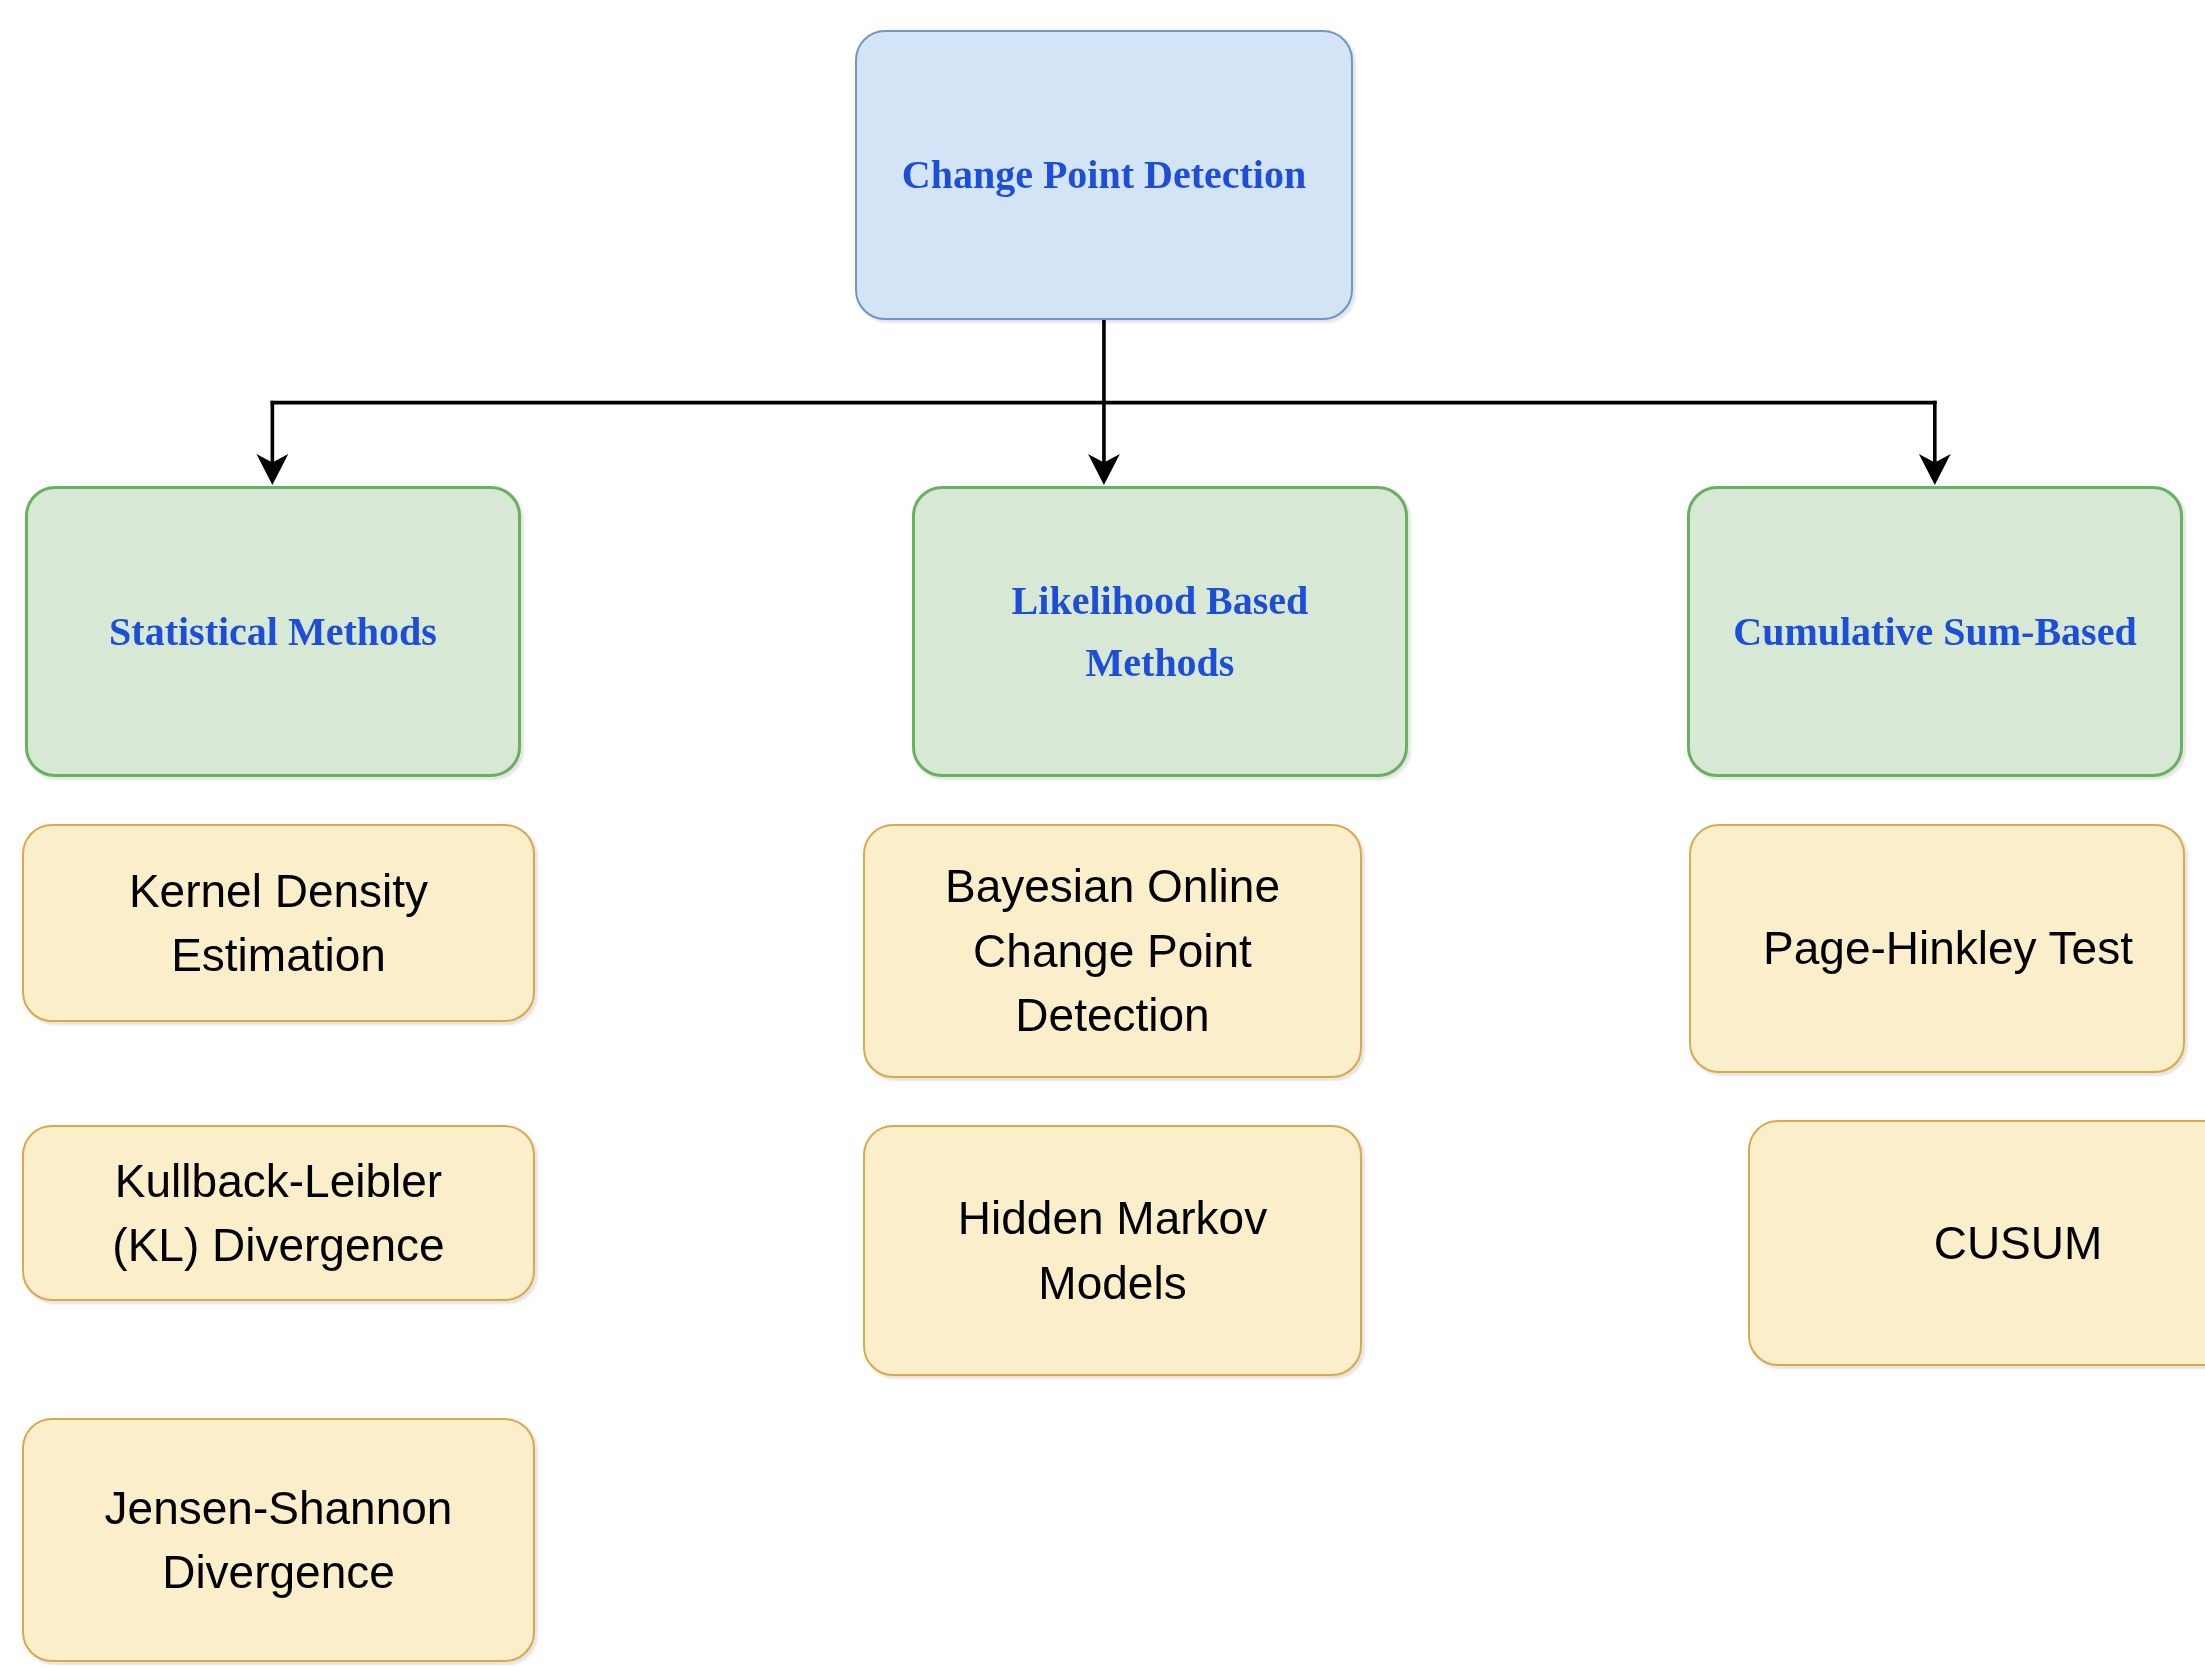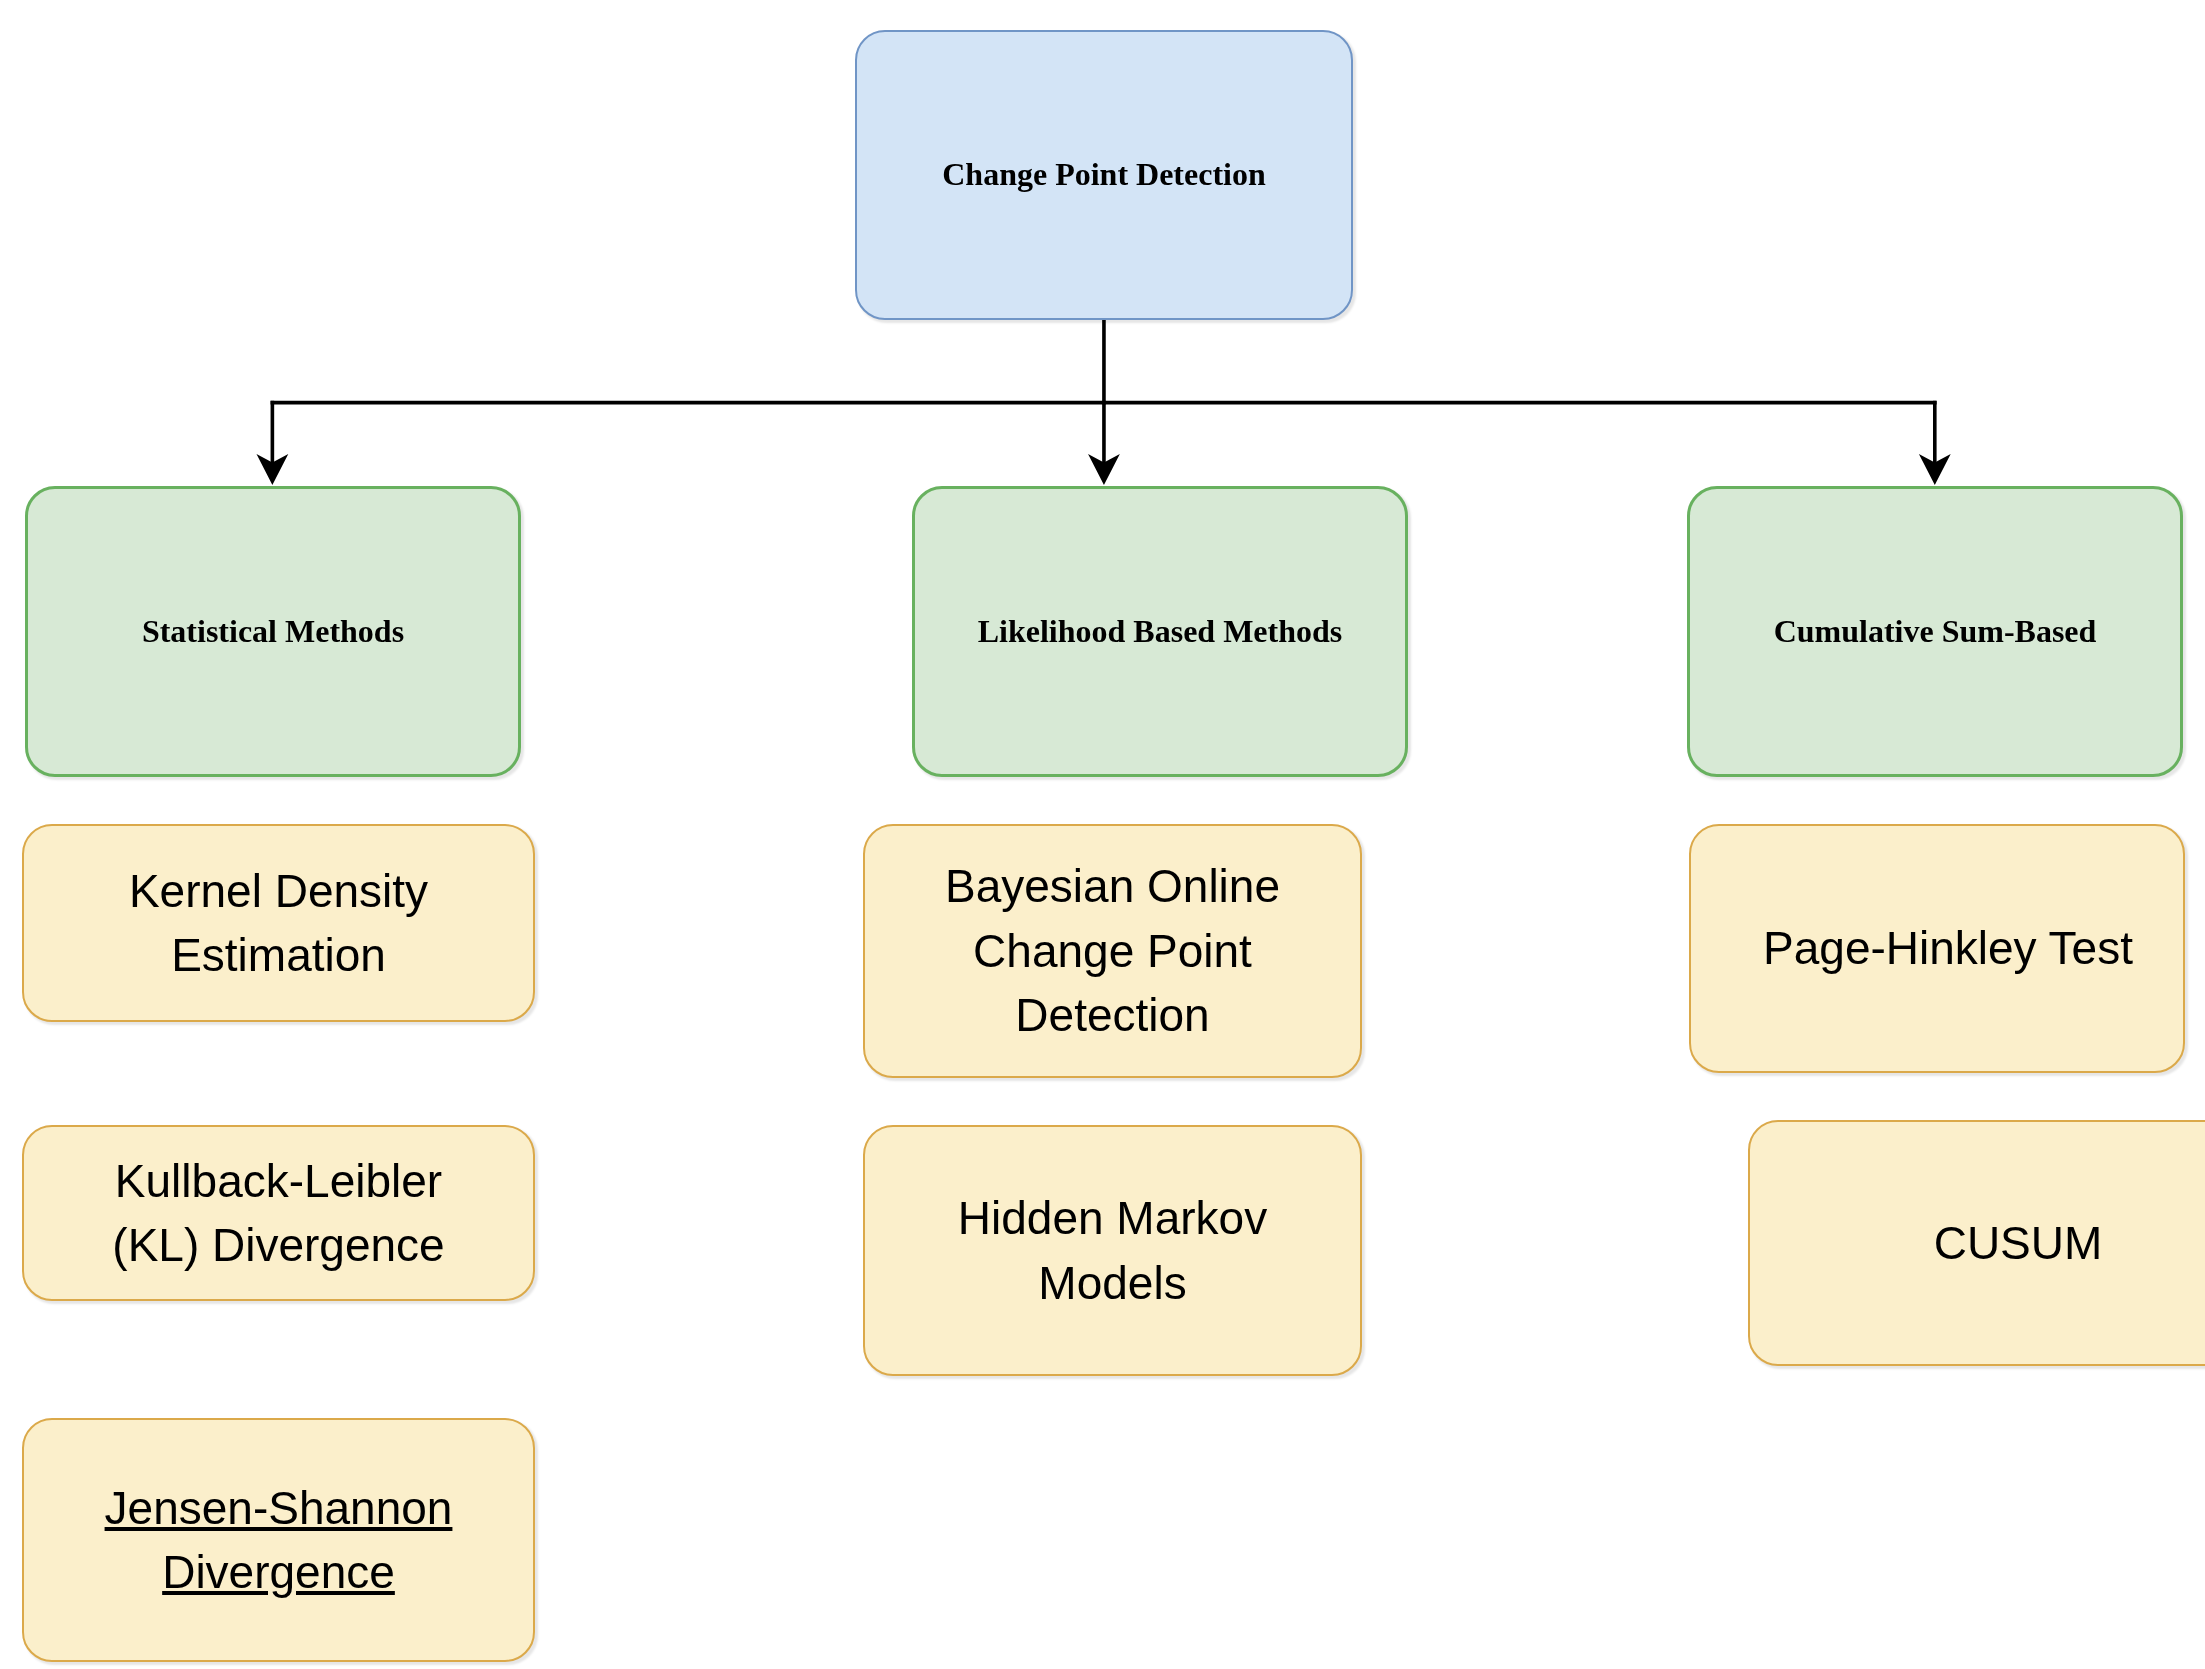--- a/index.html
+++ b/index.html
@@ -30,23 +30,23 @@
     text-align: center;
     border-radius: 30px;
     box-shadow: 2.2px 2.9px 2.2px rgba(0,0,0,0.10);
   }
   .node .label {
     display: inline-block;
   }
   .node-root, .node-cat {
     font-family: "Liberation Serif", serif;
     font-weight: 700;
-    font-size: 32px;
+    font-size: 40px;
     line-height: 1.55;
-    color: #000000;
+    color: #1d4ed8;
   }
   .node-root {
     background: var(--root-fill, #d3e4f6);
     border: 2.9px solid var(--root-border, #7095c6);
   }
   .node-cat {
     background: var(--category-fill, #d7e9d5);
     border: 3.6px solid var(--category-border, #68b15f);
   }
   .node-leaf {
@@ -62,21 +62,21 @@
 
   
   #root-box { left: 855px; top: 30px;  width: 498px; height: 290px; }
 
   #cat-1 { left: 25px;   top: 486px; width: 496px; height: 291px; }
   #cat-2 { left: 912px; top: 486px; width: 496px; height: 291px; }
   #cat-3 { left: 1687px; top: 486px; width: 496px; height: 291px; }
 
   #leaf-1-1 { left: 22px;   top: 824px; width: 513px; height: 198px; }
   #leaf-1-2 { left: 22px;   top: 1125px; width: 513px; height: 176px; justify-content: center; }
-  #leaf-1-3 { left: 22px;   top: 1418px; width: 513px; height: 244px; text-decoration: underline; }
+  #leaf-1-3 { left: 22px;   top: 1418px; width: 513px; height: 244px; }
 
   #leaf-2-1 { left: 863px; top: 824px; width: 499px; height: 254px; }
   #leaf-2-2 { left: 863px; top: 1125px; width: 499px; height: 251px; }
 
   #leaf-3-1 { left: 1689px; top: 824px; width: 496px; height: 249px; padding-left: 44px; }
   #leaf-3-2 { left: 1748px; top: 1120px; width: 540px; height: 246px; }
 
   
   #cat-2 .label { max-width: 434px; }
   #cat-3 .label { max-width: 405px; }

